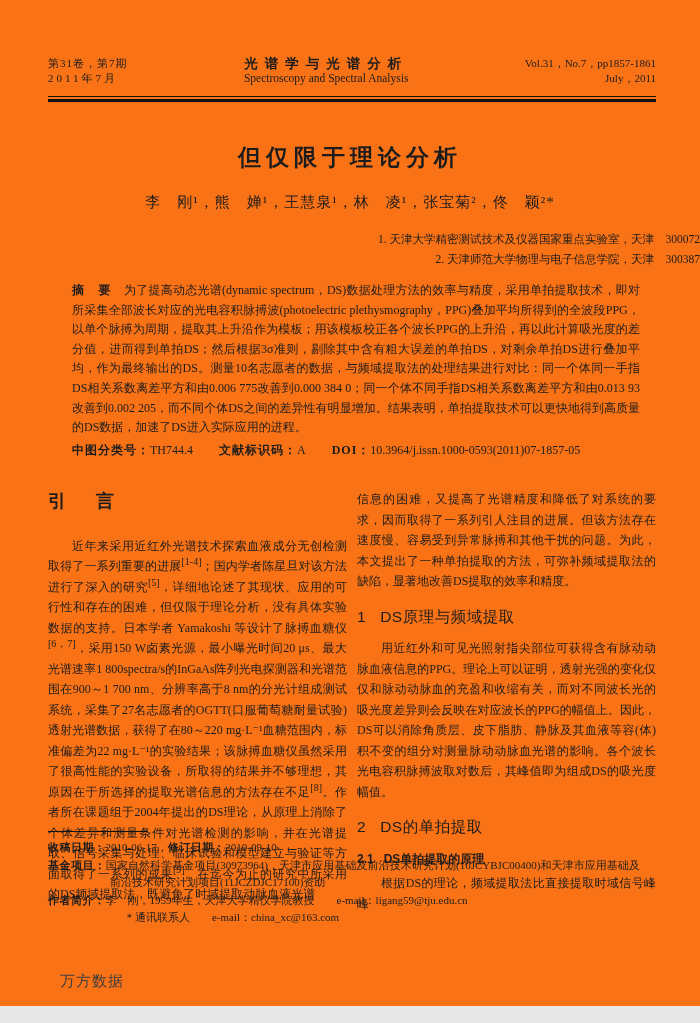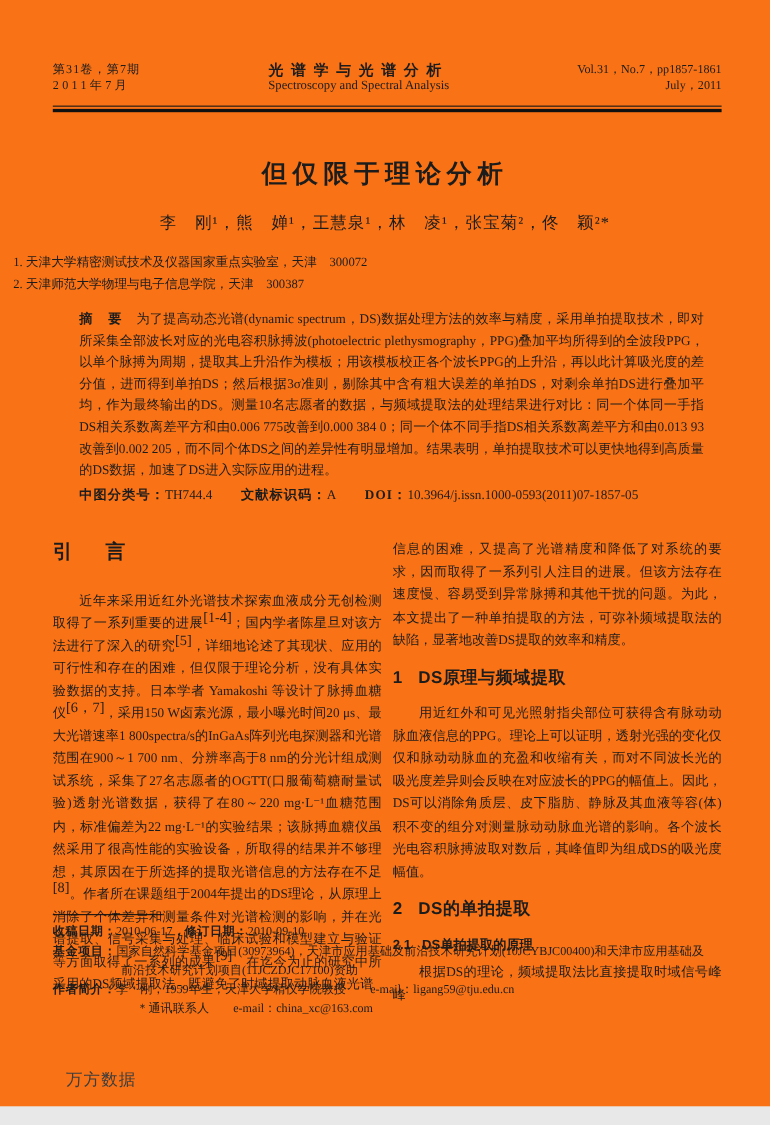--- a/index.html
+++ b/index.html
@@ -50,21 +50,21 @@
   .authors {
     position: absolute;
     top: 193px; left: 0; right: 0;
     text-align: center;
     font-size: 15px;
     letter-spacing: 1px;
   }
   .affiliations {
     position: absolute;
     top: 229px; left: 0; right: 0;
-    text-align: left;
+    text-align: right;
     font-size: 11.5px;
     line-height: 20px;
     padding-left: 12px;
   }
   .front {
     position: absolute;
     top: 281px; left: 72px; right: 60px;
     font-size: 12px;
     line-height: 19.6px;
     text-align: justify;
@@ -85,33 +85,33 @@
   .sec-h0 {
     font-family: "Liberation Sans", "DejaVu Sans", sans-serif;
     font-size: 18px;
     font-weight: bold;
     letter-spacing: 6px;
     margin: 2px 0 24px 0;
   }
   .sec-h1 {
     font-family: "Liberation Sans", "DejaVu Sans", sans-serif;
     font-size: 15.5px;
-    font-weight: bold;
+    font-weight: normal;
     margin: 15px 0 11px 0;
     letter-spacing: 0.5px;
   }
   .sec-h1 .num { margin-right: 14px; }
   .sec-h2 {
     font-family: "Liberation Sans", "DejaVu Sans", sans-serif;
     font-size: 12px;
     font-weight: bold;
     margin: 4px 0 4px 0;
   }
   .sec-h2 .num { margin-right: 10px; }
-  sup { font-size: 13px; line-height: 0; }
+  sup { font-size: 10px; line-height: 0; }
   
   .footnotes {
     position: absolute;
     top: 831px; left: 48px; right: 60px;
     font-size: 11px;
     line-height: 17.5px;
     text-align: justify;
   }
   .fn-rule { width: 100px; height: 1px; background: #111; margin-bottom: 7px; }
   .fn-line { padding-left: 62px; text-indent: -62px; }

